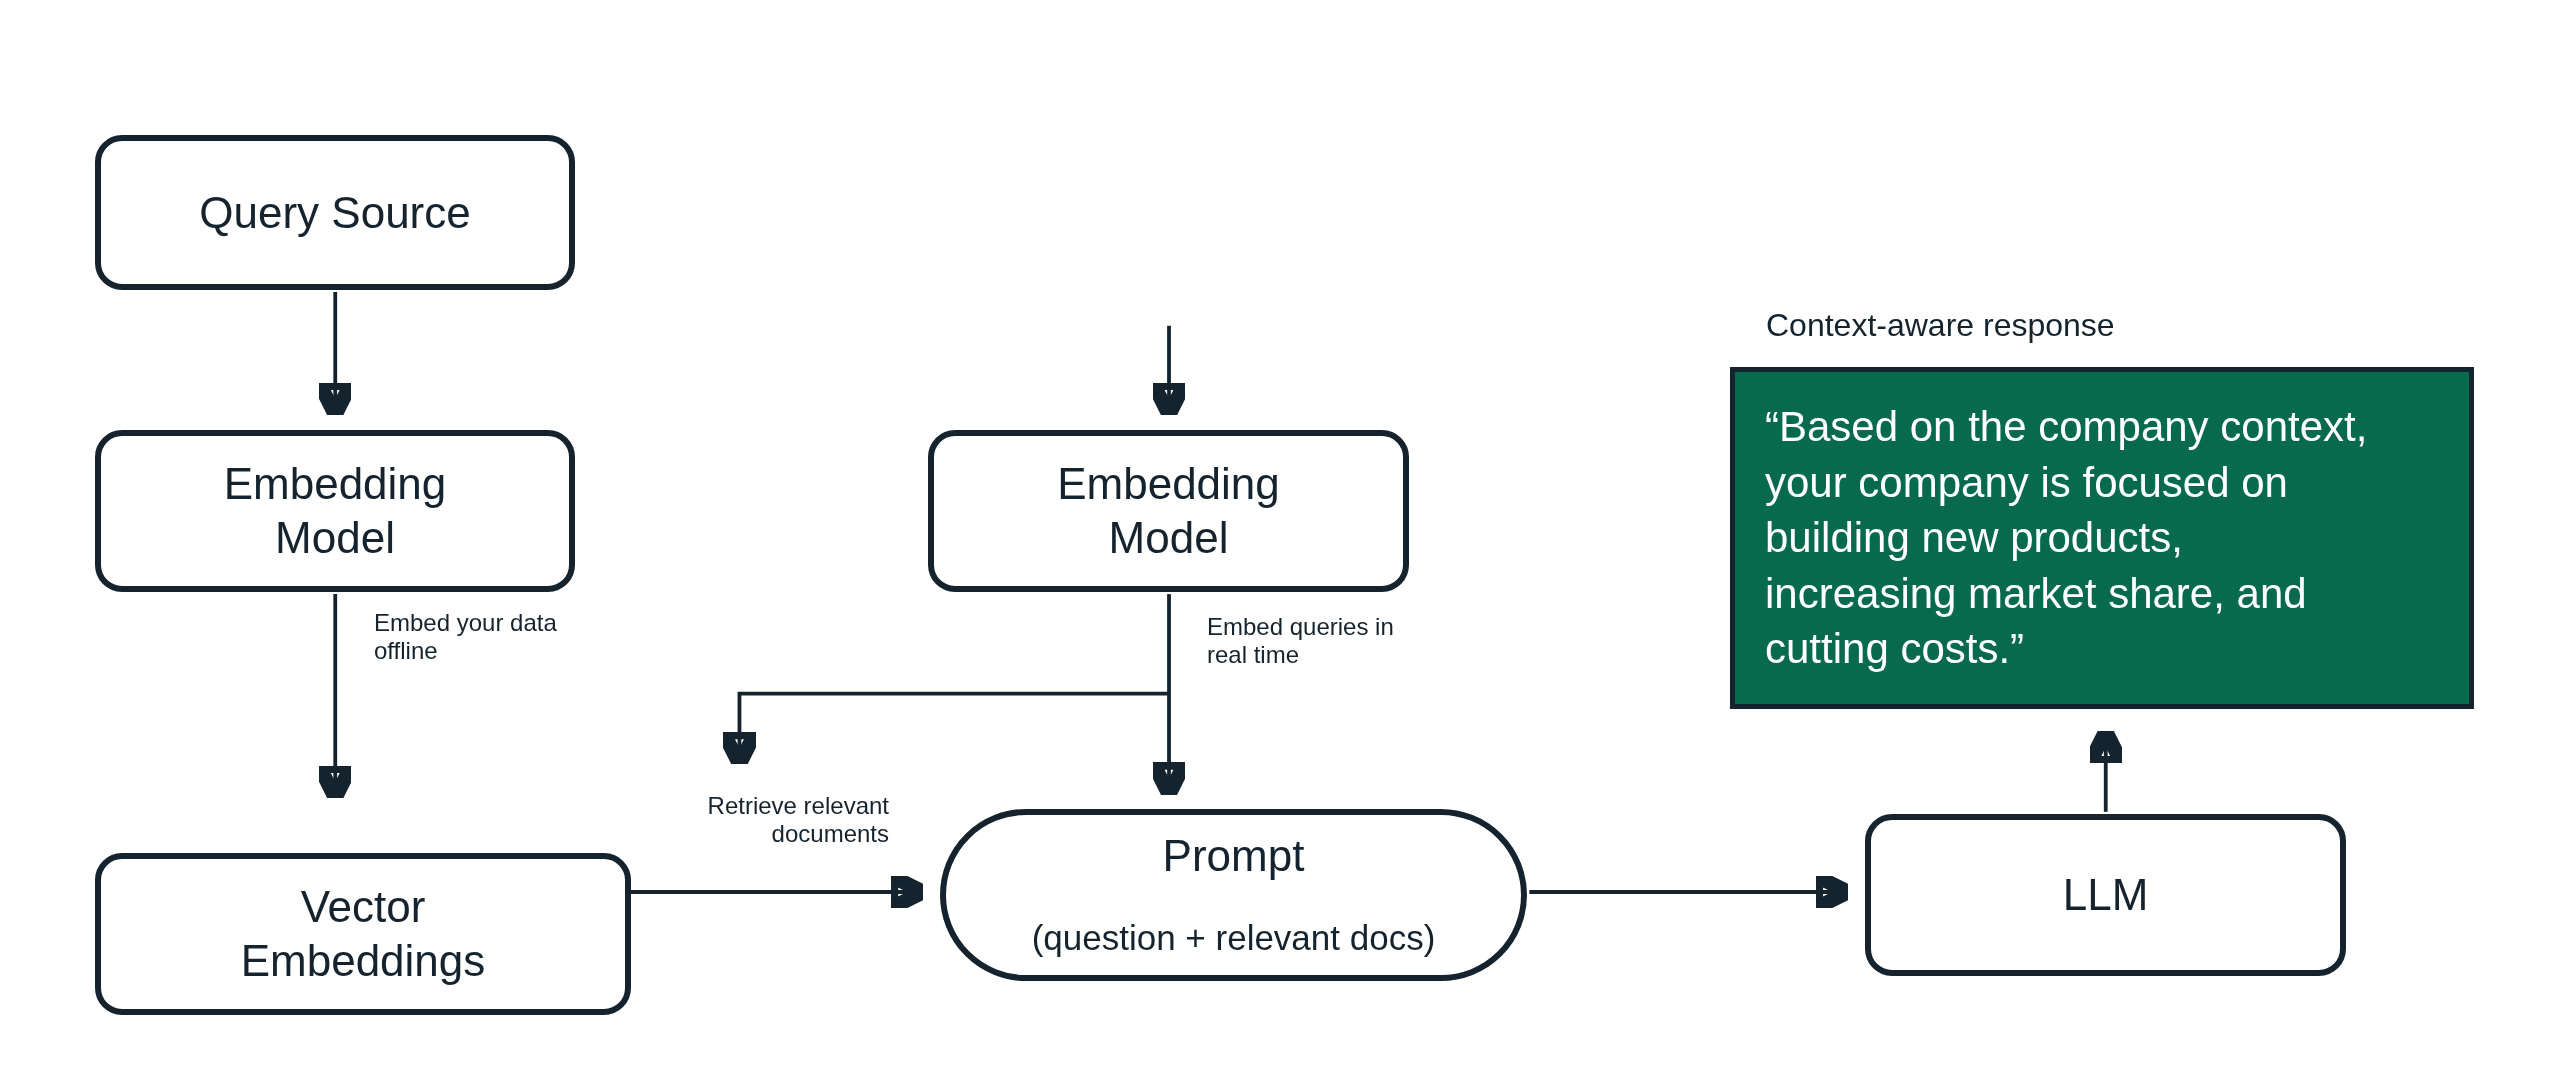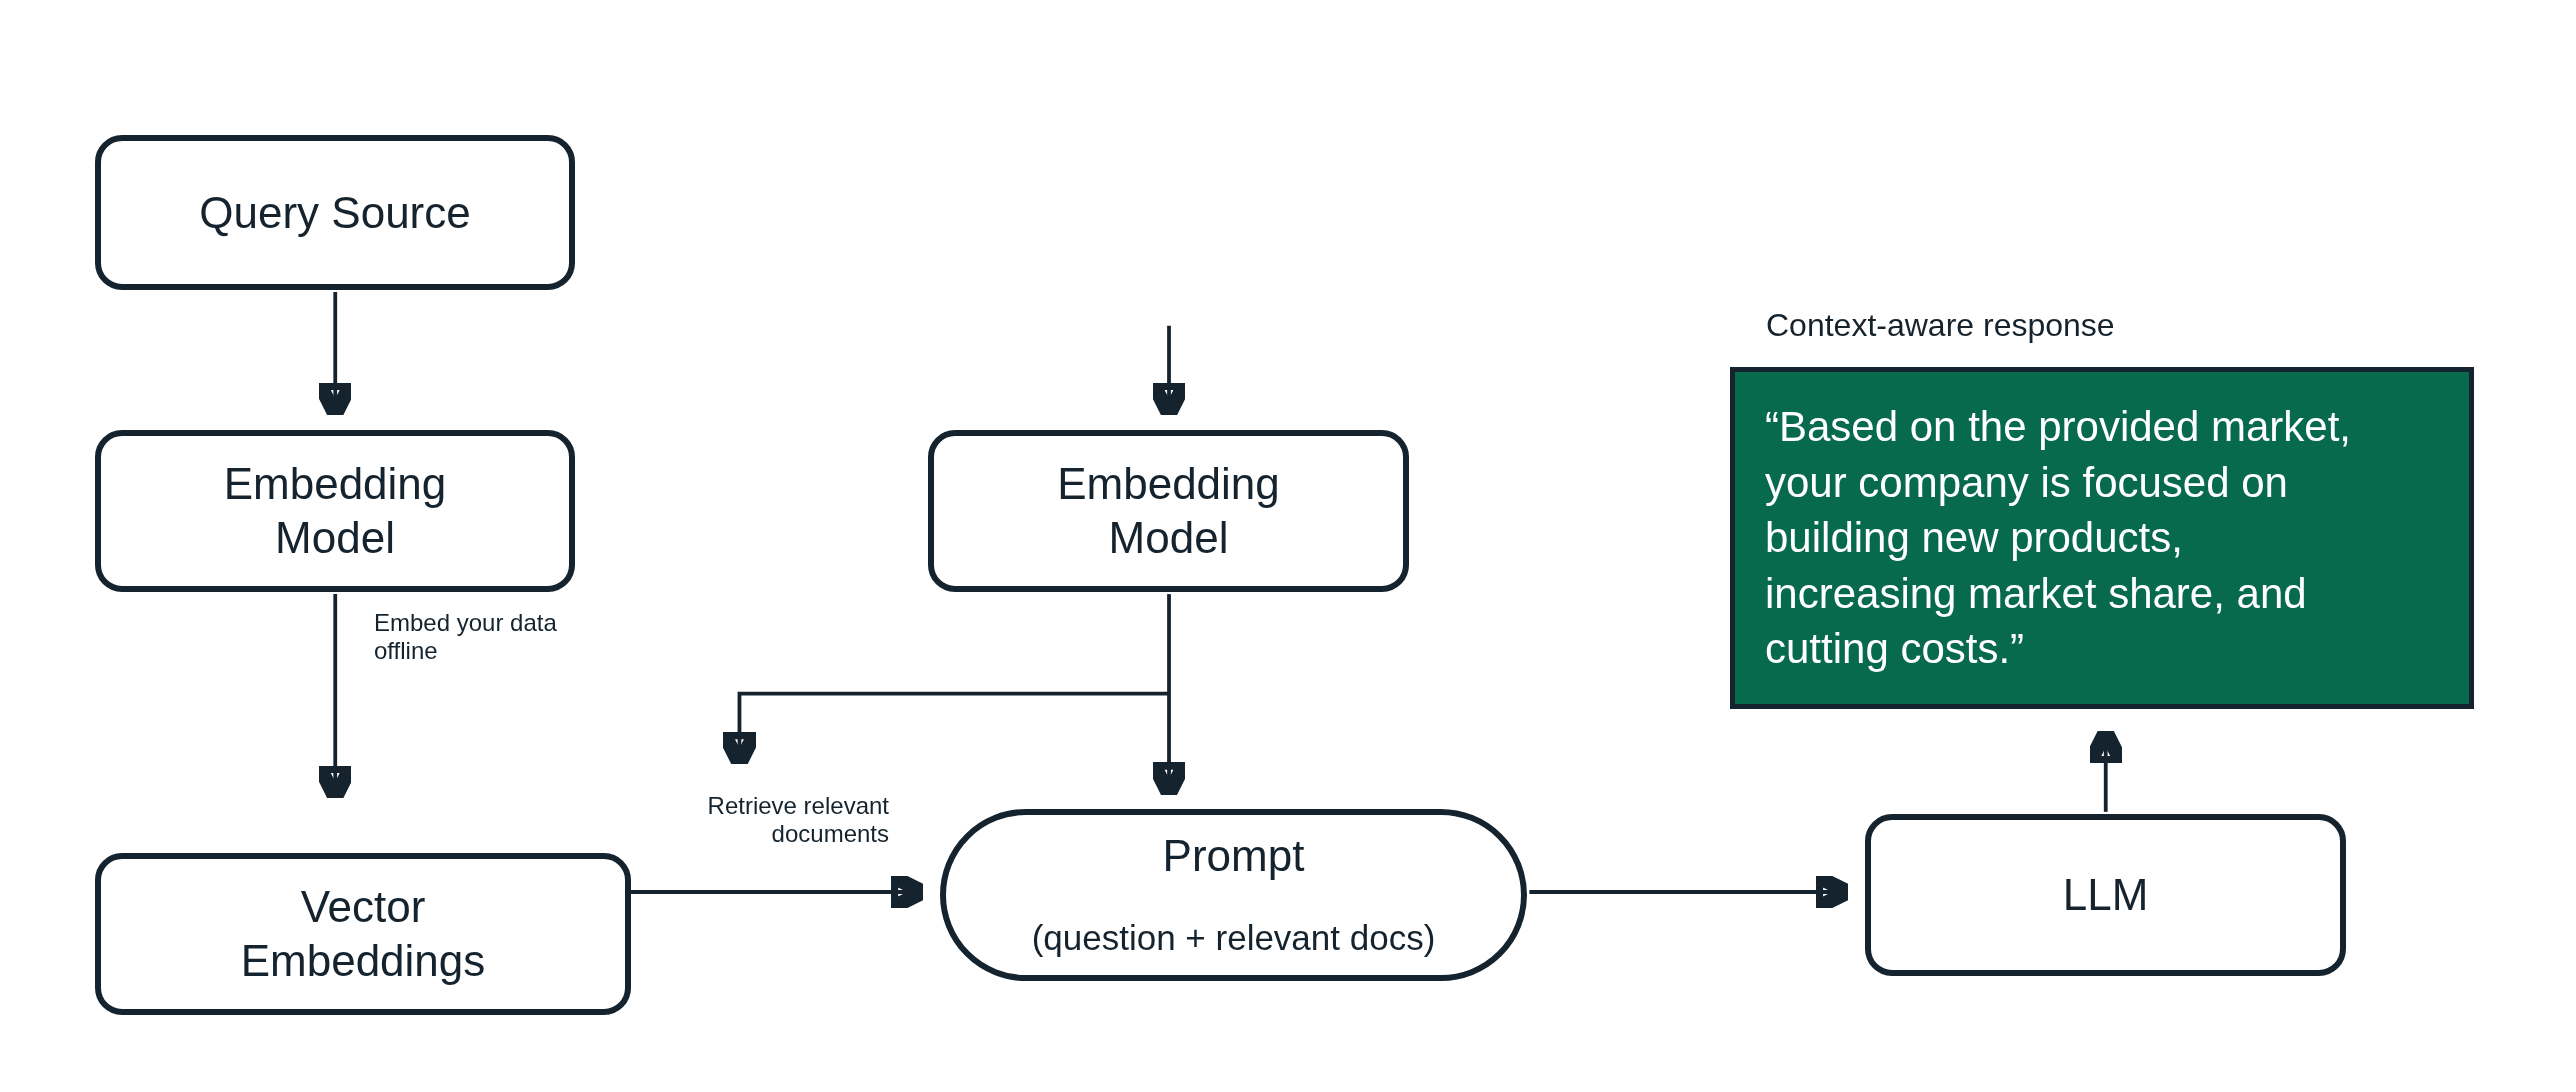--- a/index.html
+++ b/index.html
@@ -115,34 +115,38 @@
   <div class="node n-prompt">
     <span class="line">Prompt</span>
     <span class="line subtitle">(question + relevant docs)</span>
   </div>
 
   <div class="node n-llm">
     <span>LLM</span>
   </div>
 
   <div class="node n-response">
-    <span class="line">“Based on the provided market,</span>
+    <span class="line">“Based on the company context,</span>
     <span class="line">your company is focused on</span>
     <span class="line">building new products,</span>
     <span class="line">increasing market share, and</span>
     <span class="line">cutting costs.”</span>
   </div>
 
   <div class="annotation a-context">Context-aware response</div>
 
   <div class="annotation a-offline">
     <span class="line" style="display:block">Embed your data</span>
     <span class="line" style="display:block">offline</span>
   </div>
 
+  <div class="annotation a-realtime">
+    <span class="line" style="display:block">Embed queries in</span>
+    <span class="line" style="display:block">real time</span>
+  </div>
 
   <div class="annotation a-retrieve">
     <span class="line" style="display:block">Retrieve relevant</span>
     <span class="line" style="display:block">documents</span>
   </div>
 
 </div>
 
 
 </body></html>

